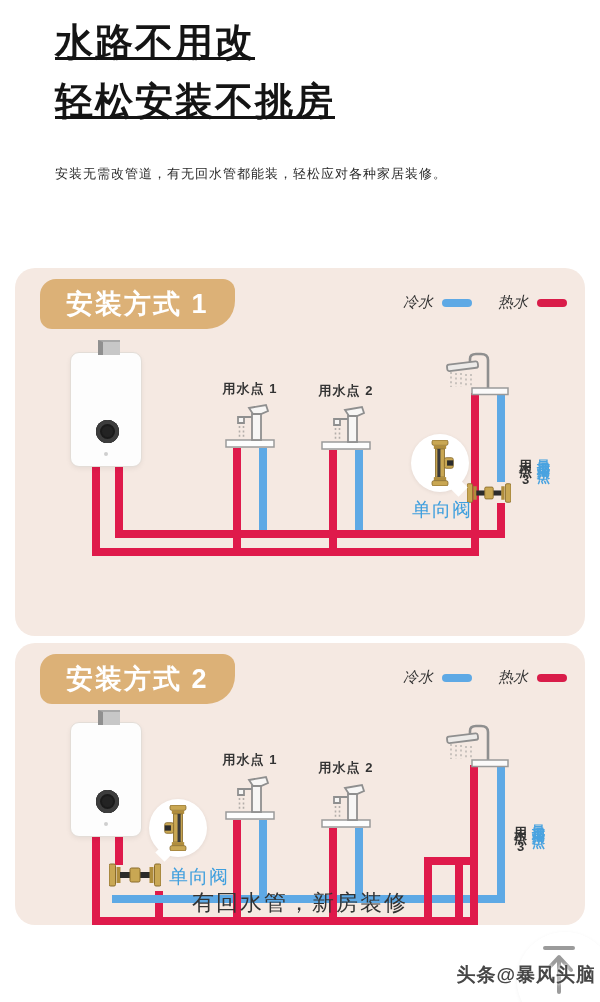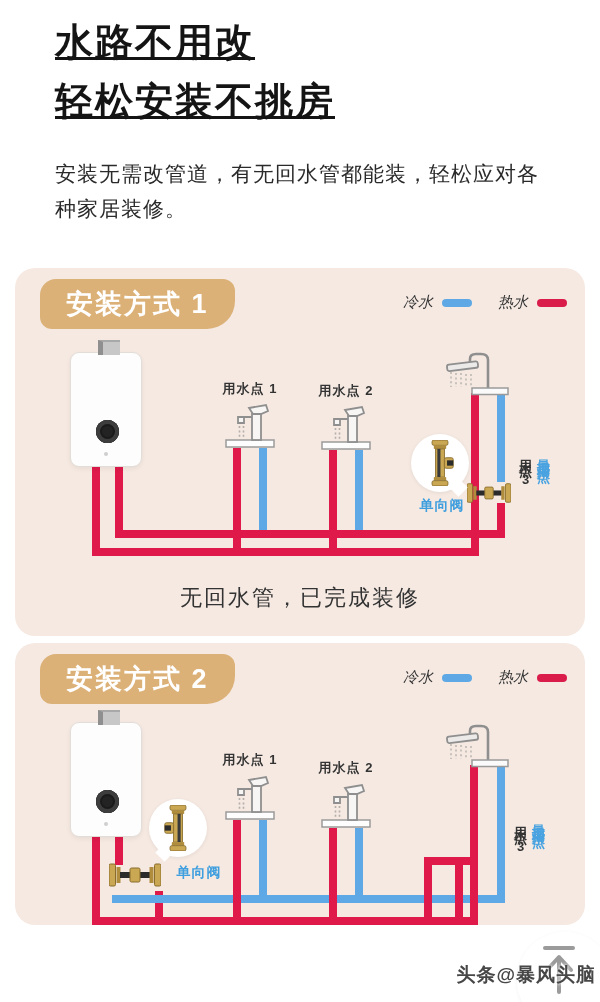--- a/index.html
+++ b/index.html
@@ -4,21 +4,21 @@
 <style>
   html,body{margin:0;padding:0;}
   body{
     width:600px;height:1002px;position:relative;background:#ffffff;
     font-family:"Liberation Sans","DejaVu Sans",sans-serif;
     overflow:hidden;
   }
   
   .title-line{position:absolute;left:55px;font-size:38px;font-weight:700;color:#141414;letter-spacing:2px;text-decoration:underline;}
   .t1{top:17px;} .t2{top:76px;}
-  .intro{position:absolute;left:55px;top:156px;width:500px;font-size:21px;line-height:35px;color:#2a2a2a;letter-spacing:1px;}
+  .intro{position:absolute;left:55px;top:156px;width:500px;font-size:13px;line-height:35px;color:#2a2a2a;letter-spacing:1px;}
   
   .panel{position:absolute;left:15px;width:570px;background:#F5E9E2;border-radius:20px;overflow:hidden;}
   .panel.p1{top:268px;height:368px;}
   .panel.p2{top:643px;height:282px;}
   .badge{position:absolute;left:25px;top:11px;height:50px;line-height:50px;padding:0 26px;
     background:#DCB177;color:#ffffff;font-size:27px;font-weight:700;letter-spacing:2px;
     border-radius:16px 12px 28px 12px;}
   .legend{position:absolute;top:25px;right:18px;display:flex;align-items:center;font-size:15px;color:#333;font-style:italic;}
   .legend .lbl{margin-right:9px;}
   .sw{width:30px;height:8px;border-radius:4px;display:inline-block;}
@@ -34,21 +34,21 @@
   .hdot{position:absolute;left:33px;top:99px;width:4px;height:4px;border-radius:50%;background:#cfcfcf;}
   
   .pipe{position:absolute;}
   .hot{background:#DF1A4B;}
   .cold{background:#5EA9E5;}
   
   .pt-label{position:absolute;width:86px;text-align:center;font-size:13px;font-weight:700;color:#333;letter-spacing:1px;}
   .vtext{position:absolute;writing-mode:vertical-rl;text-orientation:upright;font-size:13px;font-weight:700;letter-spacing:2px;}
   .vtext.dark{color:#333;}
   .vtext.note{color:#4AA3E0;}
-  .valve-label{position:absolute;width:62px;text-align:center;font-size:14px;font-weight:700;color:#3F9FDE;letter-spacing:1px;}
+  .valve-label{position:absolute;width:62px;text-align:center;font-size:19px;font-weight:400;color:#3F9FDE;letter-spacing:1px;}
   
   .bubble{position:absolute;width:58px;height:58px;background:#fff;border-radius:50%;
     box-shadow:0 1px 4px rgba(0,0,0,.07);display:flex;align-items:center;justify-content:center;z-index:3;}
   .tail{position:absolute;width:13px;height:13px;background:#fff;transform:rotate(45deg);}
   .icon-svg{position:absolute;}
   
   .scroll-top{position:absolute;left:517px;top:932px;width:96px;height:96px;border-radius:50%;
     background:rgba(255,255,255,.93);z-index:5;box-shadow:0 1px 4px rgba(0,0,0,.05);}
   .watermark{position:absolute;right:4px;top:962px;font-size:19px;font-weight:700;color:#474747;z-index:6;
     letter-spacing:1px;text-shadow:0 0 3px #fff,0 0 5px rgba(255,255,255,.9);text-align:center;}
@@ -152,21 +152,20 @@
     <div class="tail" style="left:41px;top:47px;"></div>
     <svg width="30" height="46" viewBox="0 0 34 52">
         <use href="#def-valve-v"></use>
       </svg>
   </div>
   <div class="valve-label" style="left:396px;top:229px;">单向阀</div>
 
   <div class="vtext dark" style="left:501px;top:181px;">用水点 3</div>
   <div class="vtext note" style="left:519px;top:181px;">最远端用水点</div>
 
-  <div class="caption">无回水管，已完成装修</div>
 </section>
 
 <section class="panel p2">
   <div class="badge">安装方式 2</div>
   <div class="legend">
     <span class="lbl">冷水</span>
     <span class="sw c"></span>
     <span class="lbl">热水</span>
     <span class="sw h"></span>
   </div>
@@ -216,20 +215,21 @@
       <use href="#def-faucet"></use>
     </svg>
 
   <svg class="icon-svg" style="left:430px;top:79px;" width="64" height="46">
       <use href="#def-shower"></use>
     </svg>
 
   <div class="vtext dark" style="left:496px;top:173px;">用水点 3</div>
   <div class="vtext note" style="left:514px;top:171px;">最远端用水点</div>
 
+  <div class="caption">有回水管，新房装修</div>
 </section>
 
 <div class="scroll-top">
   <svg style="position:absolute;left:22px;top:12px;" width="40" height="52" viewBox="0 0 40 52">
     <line x1="6" y1="4" x2="34" y2="4" stroke="#9b9b9b" stroke-width="4" stroke-linecap="round"></line>
     <line x1="20" y1="14" x2="20" y2="48" stroke="#9b9b9b" stroke-width="4" stroke-linecap="round"></line>
     <path d="M8 26 L20 13 L32 26" fill="none" stroke="#9b9b9b" stroke-width="4" stroke-linecap="round" stroke-linejoin="round"></path>
   </svg>
 </div>
 <div class="watermark">头条@暴风头脑</div>

